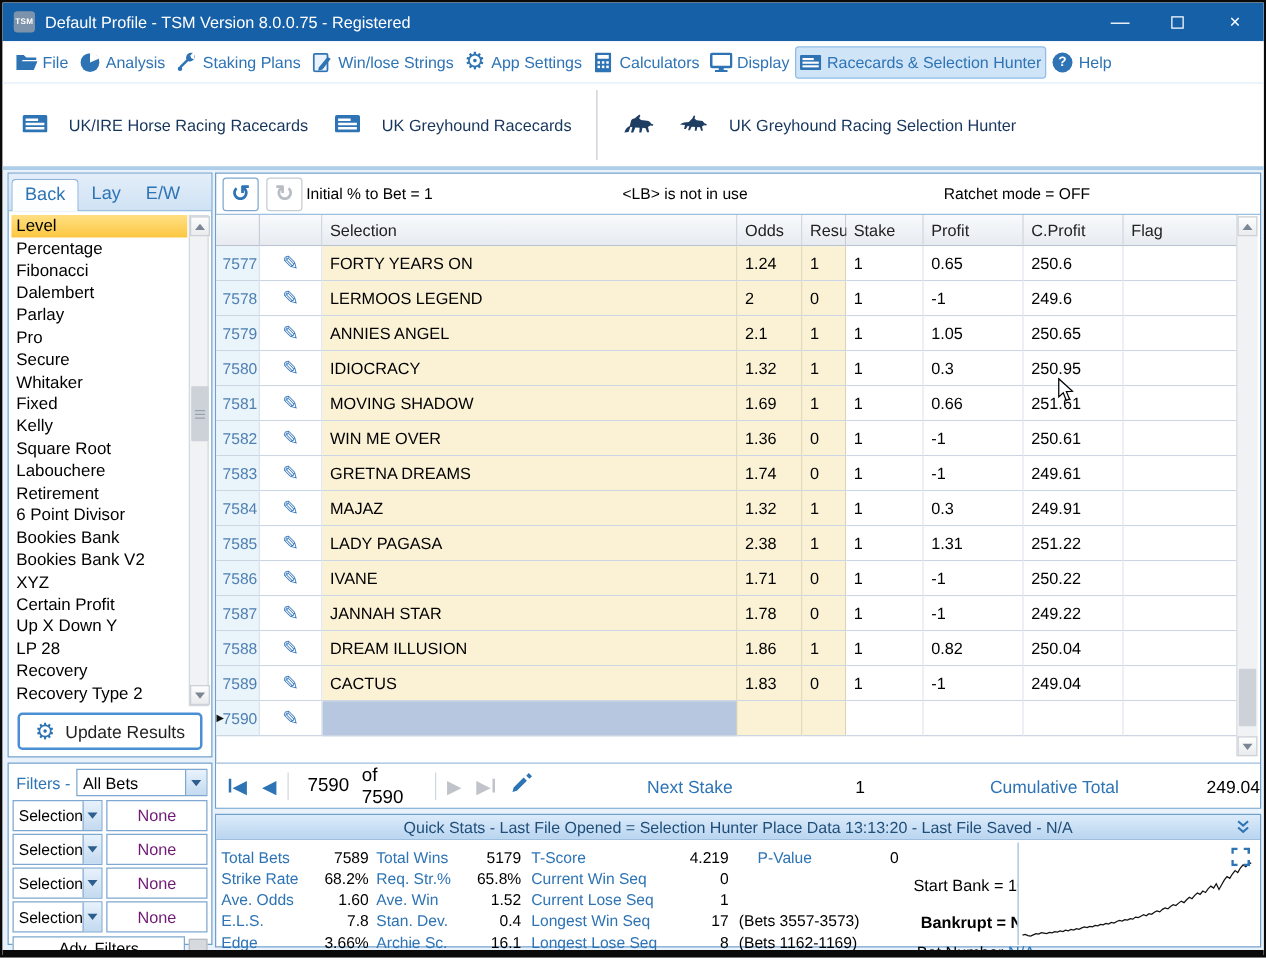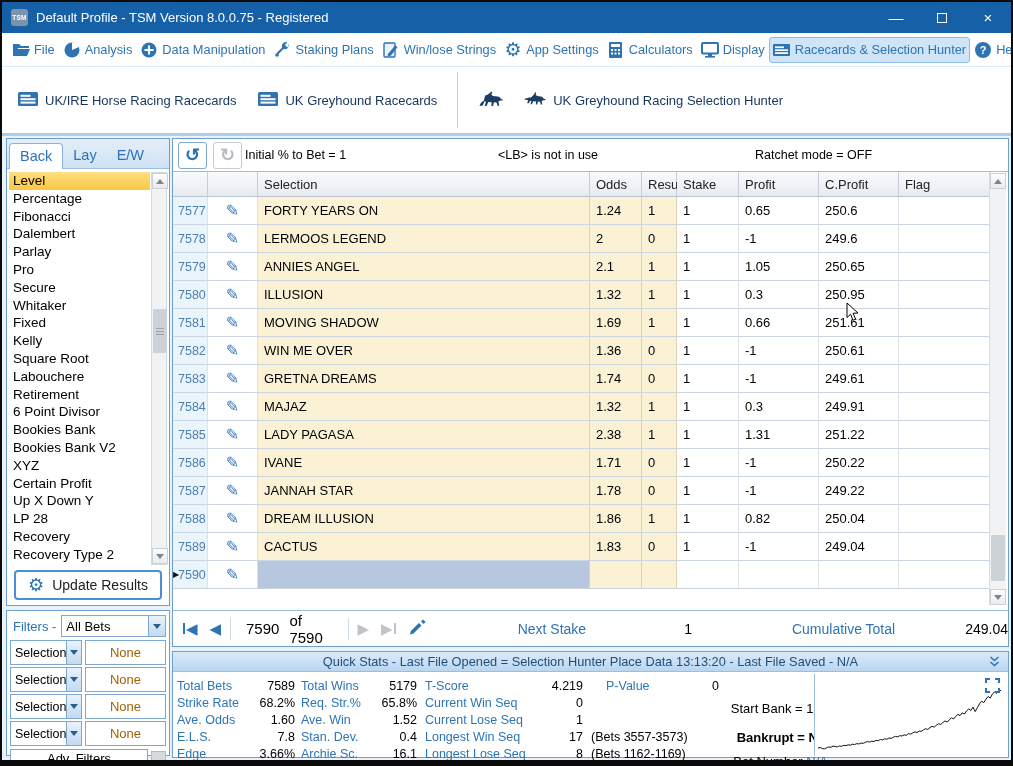--- a/index.html
+++ b/index.html
@@ -19,21 +19,21 @@
   .win-btn .maxbox { width:10px; height:10px; border:1px solid #fff; display:block; }
   
   .menubar { height:34px; background:#fff; display:flex; align-items:center; padding:0 4px 0 6px; border-bottom:1px solid #dcebf8; }
   .menu-item { display:flex; align-items:center; gap:4px; padding:3px 3px; color:#2e74b5; font-size:12.8px; white-space:nowrap; border:1px solid transparent; border-radius:3px;}
   .menu-item.selected { background:#cfe4f7; border-color:#8fbde8; }
   .mi-ic { display:flex; align-items:center; justify-content:center; width:18px; height:18px; flex:0 0 auto;}
   .gear-glyph { font-size:19px; color:#2e74b5; line-height:18px; }
   .help-circ { width:16px; height:16px; border-radius:50%; background:#2e74b5; color:#fff; font-size:11px; font-weight:bold; display:flex; align-items:center; justify-content:center;}
   
   .toolbar { height:69px; background:#fff; display:flex; align-items:center; border-bottom:3px solid #aecdе8; border-bottom:3px solid #aecde8; position:relative;}
-  .tool-item { display:flex; align-items:center; gap:7px; color:#16355c; font-size:13px; white-space:nowrap;}
+  .tool-item { display:flex; align-items:center; gap:17px; color:#16355c; font-size:13px; white-space:nowrap;}
   .tool-divider { width:1px; height:56px; background:#c7ccd3; margin:0 12px; }
   
   .content { position:relative; height:624px; background:#e9f2fa; }
   .panel { position:absolute; background:#fff; border:1px solid #6fa0cc; }
   
   .staking-panel { left:4px; top:2px; width:164px; height:468px; }
   .tabs { height:30px; background:linear-gradient(#e4eef9,#cfe2f4); display:flex; align-items:flex-end; padding:0 2px; border-bottom:1px solid #9dbede;}
   .tab { font-size:14.5px; color:#2e74b5; padding:4px 10px 5px; }
   .tab.selected { background:#fdfeff; border:1px solid #8db3d9; border-bottom:none; border-radius:4px 4px 0 0; margin-bottom:-1px; }
   .plan-list { position:absolute; top:33px; left:2px; right:19px; bottom:40px; overflow:hidden; }
@@ -47,21 +47,21 @@
   .filters-panel { left:4px; top:474px; width:164px; height:146px; padding:3px 3px; }
   .filters-row { display:flex; align-items:center; height:24px; margin-bottom:2px;}
   .filters-label { color:#2e74b5; font-size:13px; padding:0 5px 0 3px; white-space:nowrap;}
   .combo { flex:1; display:flex; align-items:center; border:1px solid #7fa8d0; background:#fff; height:22px; }
   .combo .val { flex:1; font-size:13px; padding-left:4px; color:#000; white-space:nowrap;}
   .dd-btn { width:17px; height:100%; background:linear-gradient(#e8f2fc,#c3daf0); border-left:1px solid #7fa8d0; display:flex; align-items:center; justify-content:center;}
   .dd-arrow { width:0;height:0;border-left:4px solid transparent;border-right:4px solid transparent;border-top:5px solid #2e5e8e;}
   .sel-row { display:flex; height:25px; margin-bottom:2px; gap:3px;}
   .sel-combo { width:72px; display:flex; border:1px solid #7fa8d0; background:#fff; align-items:center;}
   .sel-combo .val{ flex:1; font-size:12.5px; padding-left:4px;}
-  .none-btn { flex:1; border:1px solid #7fa8d0; background:#fff; font-size:13px; display:flex; align-items:center; justify-content:center; color:#a16207;}
+  .none-btn { flex:1; border:1px solid #7fa8d0; background:#fff; font-size:13px; display:flex; align-items:center; justify-content:center; color:#701a75;}
   .adv-row { display:flex; align-items:center; gap:3px; height:21px;}
   .adv-btn { flex:1; border:1px solid #7fa8d0; background:#fff; height:20px; font-size:13px; display:flex; align-items:center; justify-content:center;}
   .adv-grip { width:15px; height:15px; background:#d6dadf; border:1px solid #b7bcc2;}
   
   .main-panel { left:170px; top:2px; width:837px; height:509px; }
   .info-bar { height:33px; border-bottom:1px solid #9dbede; position:relative; display:flex; align-items:center;}
   .refresh-btn { width:29px; height:27px; margin-left:5px; border:1px solid #7fa8d0; border-radius:3px; background:#fff;
      display:flex; align-items:center; justify-content:center; font-size:18px; font-weight:bold; color:#2e74b5;}
   .refresh-btn.disabled { border-color:#c6cbd1; color:#b9bec5; margin-left:6px;}
   .info-text { font-size:12.5px; color:#000; position:absolute; top:9px; white-space:nowrap;}
@@ -157,30 +157,20 @@
       <span>File</span>
     </div>
     <div class="menu-item">
       <span class="mi-ic">
         <svg width="16" height="16" viewBox="0 0 16 16">
             <circle cx="8" cy="8" r="7.5" fill="#2e74b5"></circle>
             <path d="M8 8V.5A7.5 7.5 0 0 1 15 5Z" fill="#fff"></path>
           </svg>
       </span>
       <span>Analysis</span>
-    </div>
-    <div class="menu-item">
-      <span class="mi-ic">
-        <svg width="16" height="16" viewBox="0 0 16 16">
-            <circle cx="8" cy="8" r="7.5" fill="#2e74b5"></circle>
-            <rect x="7" y="3.5" width="2" height="9" fill="#fff"></rect>
-            <rect x="3.5" y="7" width="9" height="2" fill="#fff"></rect>
-          </svg>
-      </span>
-      <span>Data Manipulation</span>
     </div>
     <div class="menu-item">
       <span class="mi-ic">
         <svg width="16" height="16" viewBox="0 0 16 16">
             <path d="M14.8 1.6a4.2 4.2 0 0 1-5.3 5.3L4 12.4 2.6 11l5.5-5.5A4.2 4.2 0 0 1 13.4.2l-2.2 2.2.8 2.2 2.2.8Z" fill="#2e74b5"></path>
             <circle cx="3" cy="13" r="1.8" fill="#2e74b5"></circle>
           </svg>
       </span>
       <span>Staking Plans</span>
     </div>
@@ -450,21 +440,21 @@
             <div class="cell">1</div>
             <div class="cell">1.05</div>
             <div class="cell">250.65</div>
             <div class="cell"></div>
           </div>
           <div class="t-row">
             <div class="cell c-num">7580</div>
             <div class="cell c-pencil">
               <span class="pencil-glyph">✎</span>
             </div>
-            <div class="cell cream c-selection">ILLUSION</div>
+            <div class="cell cream c-selection">IDIOCRACY</div>
             <div class="cell cream">1.32</div>
             <div class="cell cream">1</div>
             <div class="cell">1</div>
             <div class="cell">0.3</div>
             <div class="cell">250.95</div>
             <div class="cell"></div>
           </div>
           <div class="t-row">
             <div class="cell c-num">7581</div>
             <div class="cell c-pencil">

